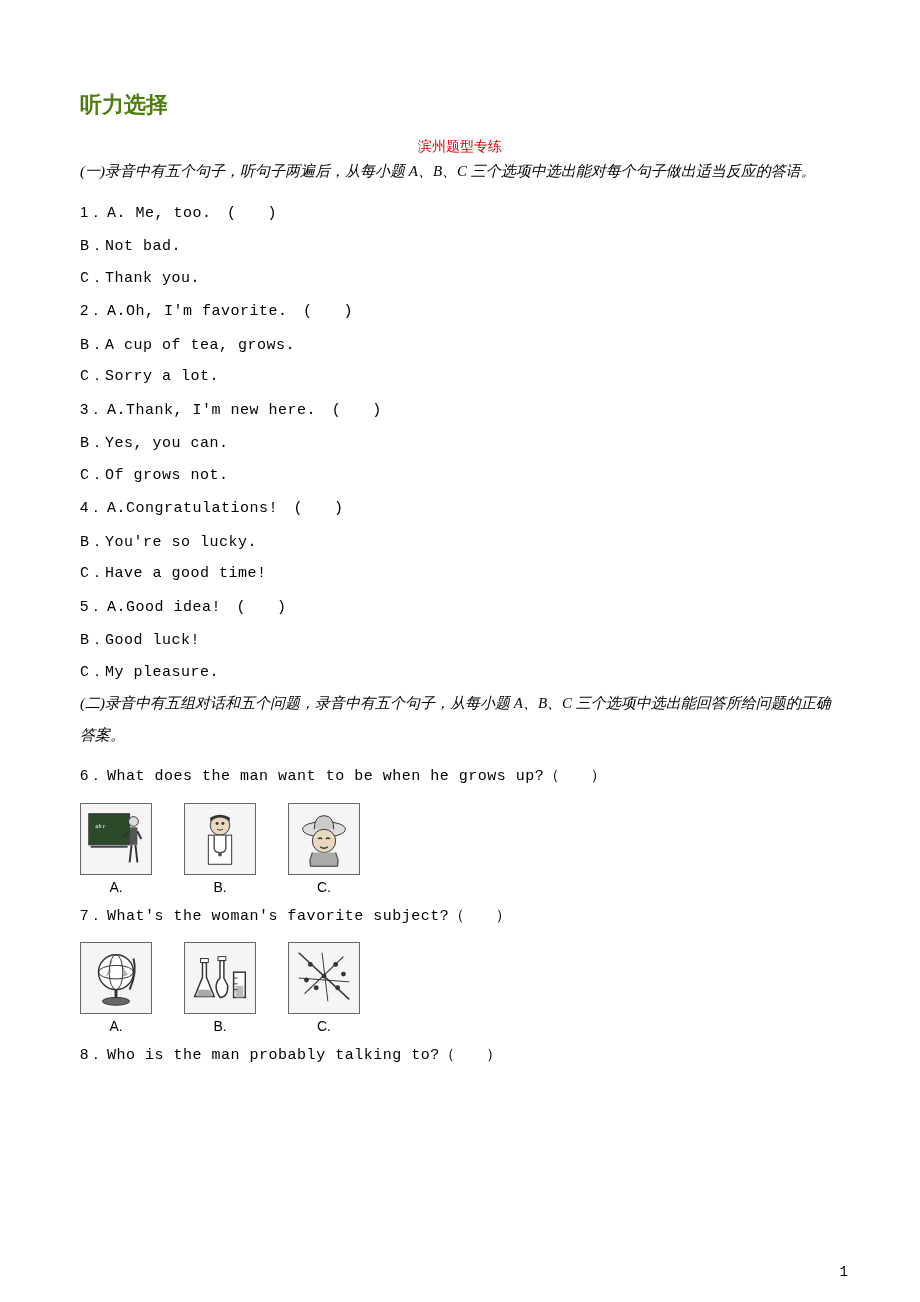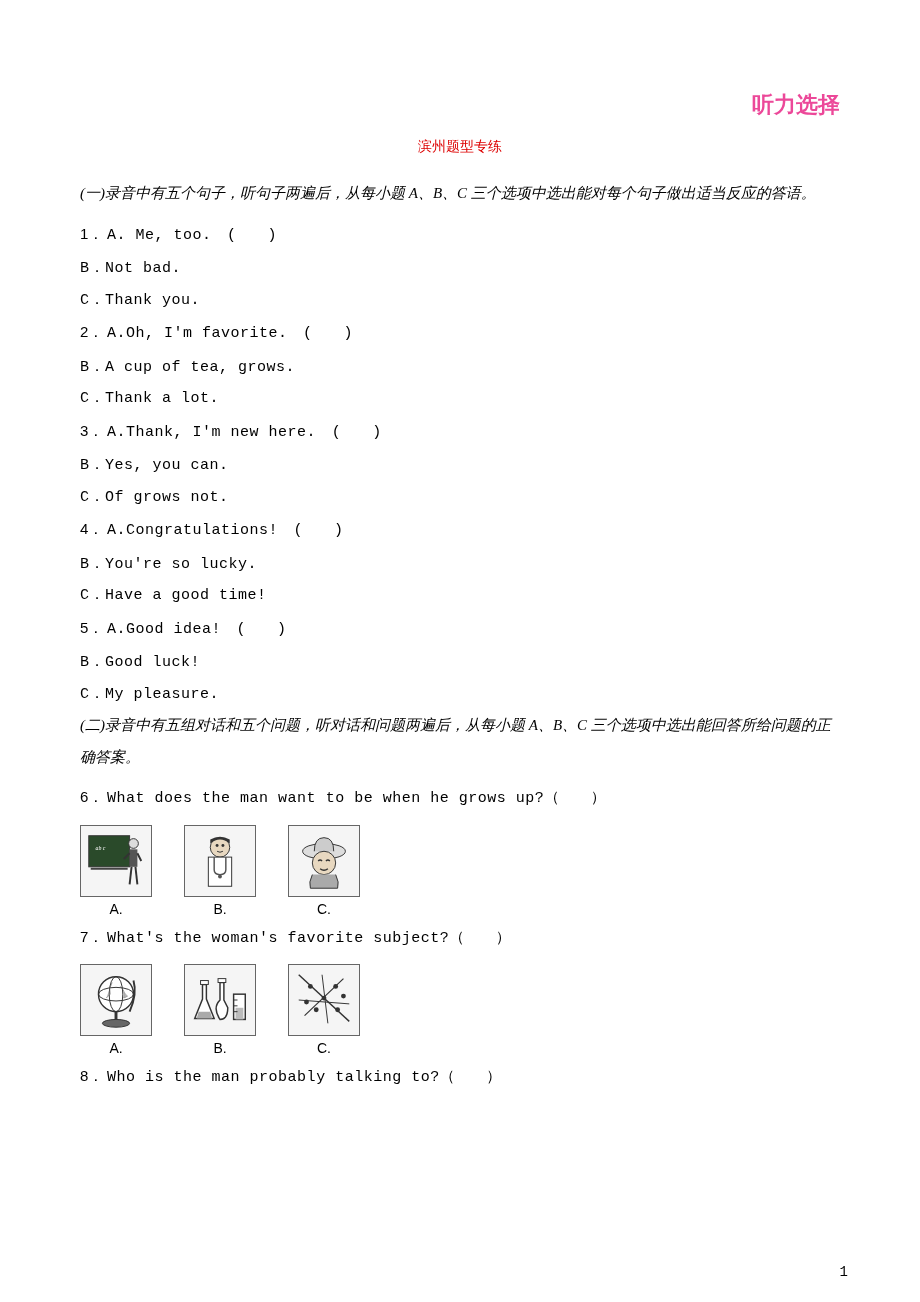--- a/index.html
+++ b/index.html
@@ -11,33 +11,32 @@
       width: 920px;
       min-height: 1302px;
       background: #fff;
       font-family: "SimSun", serif;
       font-size: 15px;
       color: #000;
       padding: 90px 80px 30px 80px;
       position: relative;
     }
     .title {
-      text-align: right;
-      color: #ec4899;
+      text-align: left;
+      color: #4d7c0f;
       font-size: 22px;
       font-weight: bold;
       font-family: "SimHei", sans-serif;
       margin-bottom: 18px;
     }
     .subtitle {
       text-align: center;
       color: #d00;
       font-size: 14px;
       font-family: "SimSun", serif;
-      margin-bottom: 22px;
     }
     .section-intro {
       line-height: 2.1;
       margin-bottom: 8px;
       font-style: italic;
     }
     .q-item {
       line-height: 2.1;
       margin-bottom: 2px;
     }
@@ -100,21 +99,21 @@
   <span class="monospace">A. Me, too.　(　　)</span>
 </div>
 <div class="option-line monospace">B．Not bad.</div>
 <div class="option-line monospace">C．Thank you.</div>
 
 <div class="q-item">
   <span class="q-num">2．</span>
   <span class="monospace">A.Oh, I'm favorite.　(　　)</span>
 </div>
 <div class="option-line monospace">B．A cup of tea, grows.</div>
-<div class="option-line monospace">C．Thank a lot.</div>
+<div class="option-line monospace">C．Sorry a lot.</div>
 
 <div class="q-item">
   <span class="q-num">3．</span>
   <span class="monospace">A.Thank, I'm new here.　(　　)</span>
 </div>
 <div class="option-line monospace">B．Yes, you can.</div>
 <div class="option-line monospace">C．Of grows not.</div>
 
 <div class="q-item">
   <span class="q-num">4．</span>
@@ -123,21 +122,21 @@
 <div class="option-line monospace">B．You're so lucky.</div>
 <div class="option-line monospace">C．Have a good time!</div>
 
 <div class="q-item">
   <span class="q-num">5．</span>
   <span class="monospace">A.Good idea!　(　　)</span>
 </div>
 <div class="option-line monospace">B．Good luck!</div>
 <div class="option-line monospace">C．My pleasure.</div>
 
-<div class="section-intro">(二)录音中有五组对话和五个问题，听对话和问题两遍后，从每小题 A、B、C 三个选项中选出能回答所给问题的正确答案。</div>
+<div class="section-intro">(二)录音中有五组对话和五个问题，录音中有五个句子，从每小题 A、B、C 三个选项中选出能回答所给问题的正确答案。</div>
 
 <div class="q-item">
   <span class="q-num">6．</span>
   <span class="monospace">What does the man want to be when he grows up?（　　）</span>
 </div>
 <div class="image-row">
   <div class="img-box">
     <div class="img-frame" title="teacher-blackboard">
       <svg viewBox="0 0 72 72">
         <rect x="8" y="10" width="42" height="32" fill="#2a4a2a" stroke="#333"></rect>

